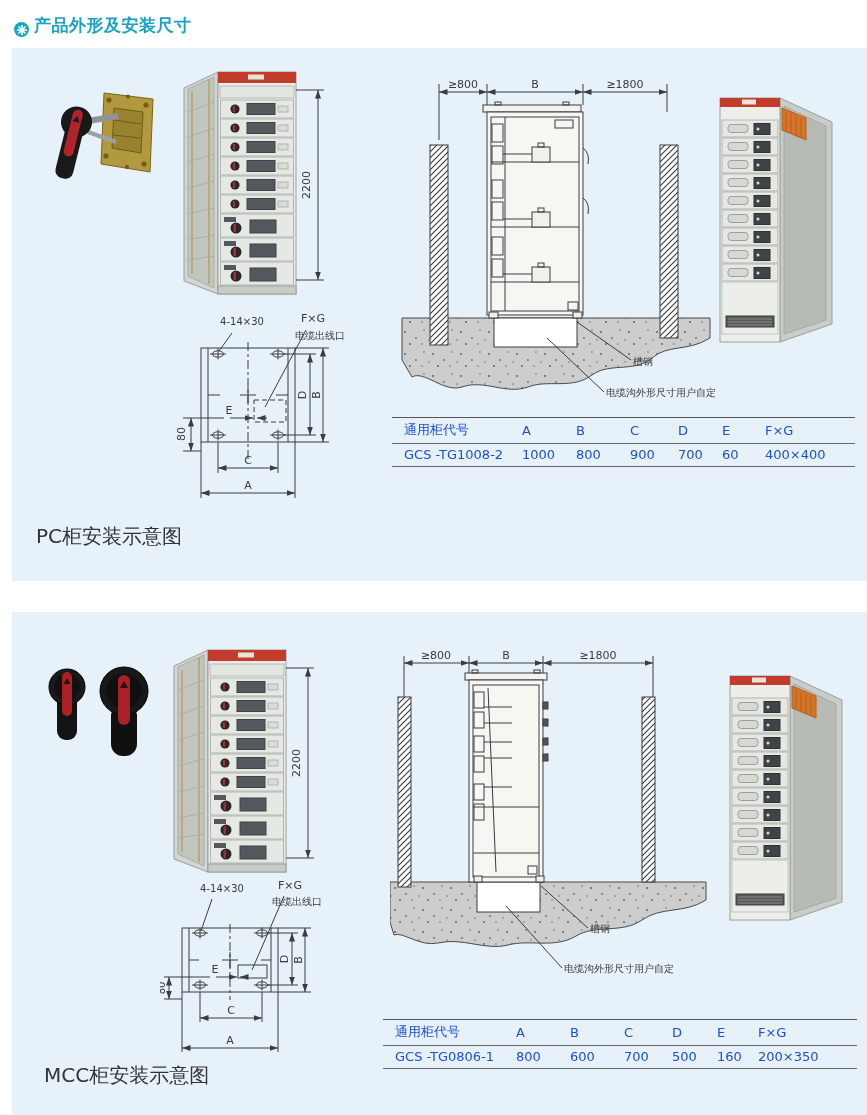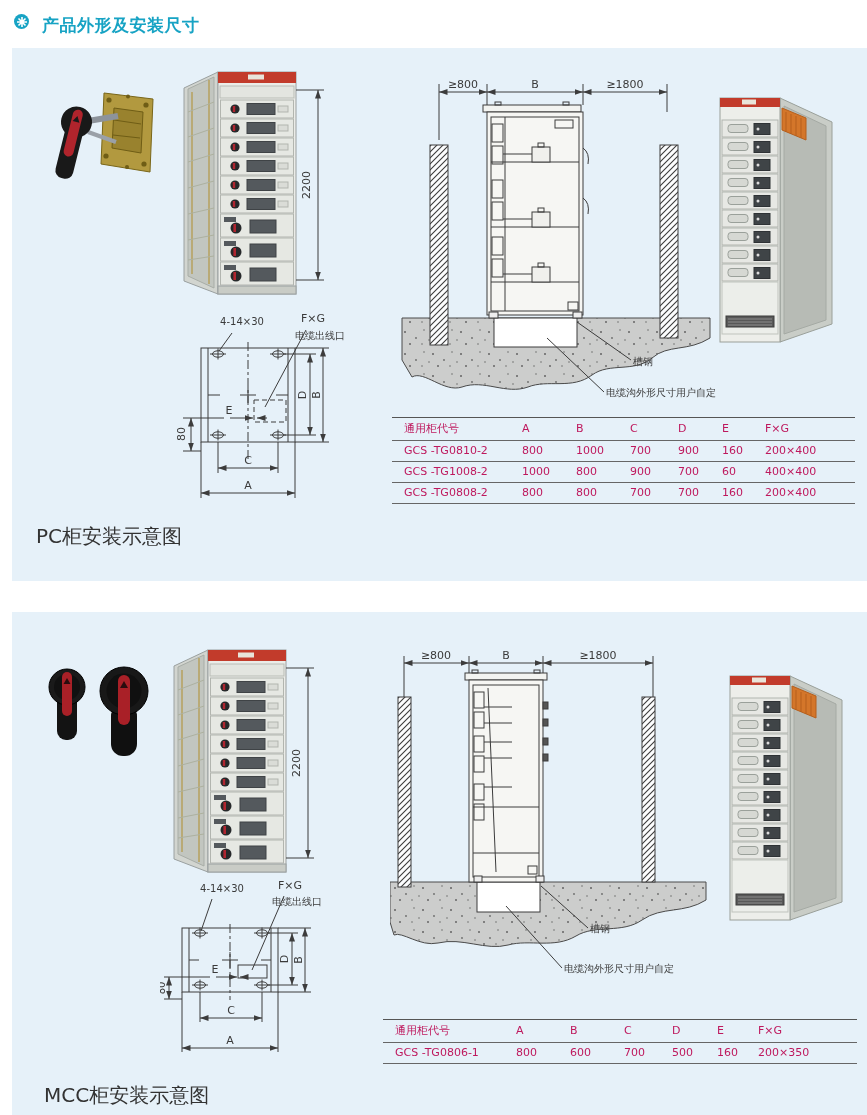--- a/index.html
+++ b/index.html
@@ -1,30 +1,30 @@
 <!DOCTYPE html>
 <html><head>
 <meta charset="utf-8">
 <style>
 *{margin:0;padding:0;box-sizing:border-box}
 html,body{width:867px;height:1115px}
 body{background:#fff;font-family:"DejaVu Sans","Liberation Sans",sans-serif;position:relative;overflow:hidden}
-.hdr{position:absolute;left:14px;top:14px;display:flex;align-items:flex-start;gap:13px}
+.hdr{position:absolute;left:14px;top:14px;display:flex;align-items:flex-end;gap:5px}
 .bullet{width:15px;height:15px;border-radius:50%;background:#17a3c4;display:inline-block;position:relative}
 .bullet svg{position:absolute;left:2.5px;top:2.5px}
 .title{color:#17a3c4;font-size:17px;font-weight:700;letter-spacing:0.5px}
 .panel{position:absolute;left:12px;width:855px;background:#e6f1f9}
 #panel-pc{top:48px;height:533px}
 #panel-mcc{top:612px;height:503px}
 .panel svg{position:absolute}
 svg text{font-family:"DejaVu Sans","Liberation Sans",sans-serif;fill:#3a3a3a}
 .t10{font-size:10px}.t11{font-size:11px}
 .ln{stroke:#3c3c3c;stroke-width:1;fill:none}
 .cap{position:absolute;font-size:20px;color:#333}
-table.dim{position:absolute;border-collapse:collapse;table-layout:fixed;font-size:11px;color:#be185d;border-top:1.5px solid #555;border-bottom:1.5px solid #555}
+table.dim{position:absolute;border-collapse:collapse;table-layout:fixed;font-size:13px;color:#1d4ed8;border-top:1.5px solid #555;border-bottom:1.5px solid #555}
 table.dim th,table.dim td{font-weight:400;text-align:left;padding:3px 0 4px 12px;border-bottom:1px solid #666;white-space:nowrap}
 </style>
 </head>
 <body>
 
 <svg width="0" height="0" style="position:absolute">
 <defs>
 <marker id="ar" markerWidth="10" markerHeight="7" refX="8.5" refY="3" orient="auto-start-reverse" markerUnits="userSpaceOnUse">
         <path d="M0,0 L8.5,3 L0,6 Z" fill="#3c3c3c"></path>
       </marker>
@@ -336,45 +336,27 @@
         <th>A</th>
         <th>B</th>
         <th>C</th>
         <th>D</th>
         <th>E</th>
         <th>F×G</th>
       </tr>
     </thead>
     <tbody>
       <tr>
-          <td>GCS -TG0810-2</td>
-          <td>800</td>
-          <td>1000</td>
-          <td>700</td>
-          <td>900</td>
-          <td>160</td>
-          <td>200×400</td>
-        </tr>
-      <tr>
           <td>GCS -TG1008-2</td>
           <td>1000</td>
           <td>800</td>
           <td>900</td>
           <td>700</td>
           <td>60</td>
           <td>400×400</td>
-        </tr>
-      <tr>
-          <td>GCS -TG0808-2</td>
-          <td>800</td>
-          <td>800</td>
-          <td>700</td>
-          <td>700</td>
-          <td>160</td>
-          <td>200×400</td>
         </tr>
     </tbody>
   </table>
 
   <div class="cap" style="left:24px;top:475px">PC柜安装示意图</div>
 </section>
 
 <section class="panel" id="panel-mcc">
 
   <svg style="left:26px;top:46px" width="125" height="100" viewBox="0 0 125 100">
@@ -658,14 +640,14 @@
           <td>800</td>
           <td>600</td>
           <td>700</td>
           <td>500</td>
           <td>160</td>
           <td>200×350</td>
         </tr>
     </tbody>
   </table>
 
-  <div class="cap" style="left:32px;top:470px">MCC柜安装示意图</div>
+  <div class="cap" style="left:32px;top:450px">MCC柜安装示意图</div>
 </section>
 
 </body></html>

